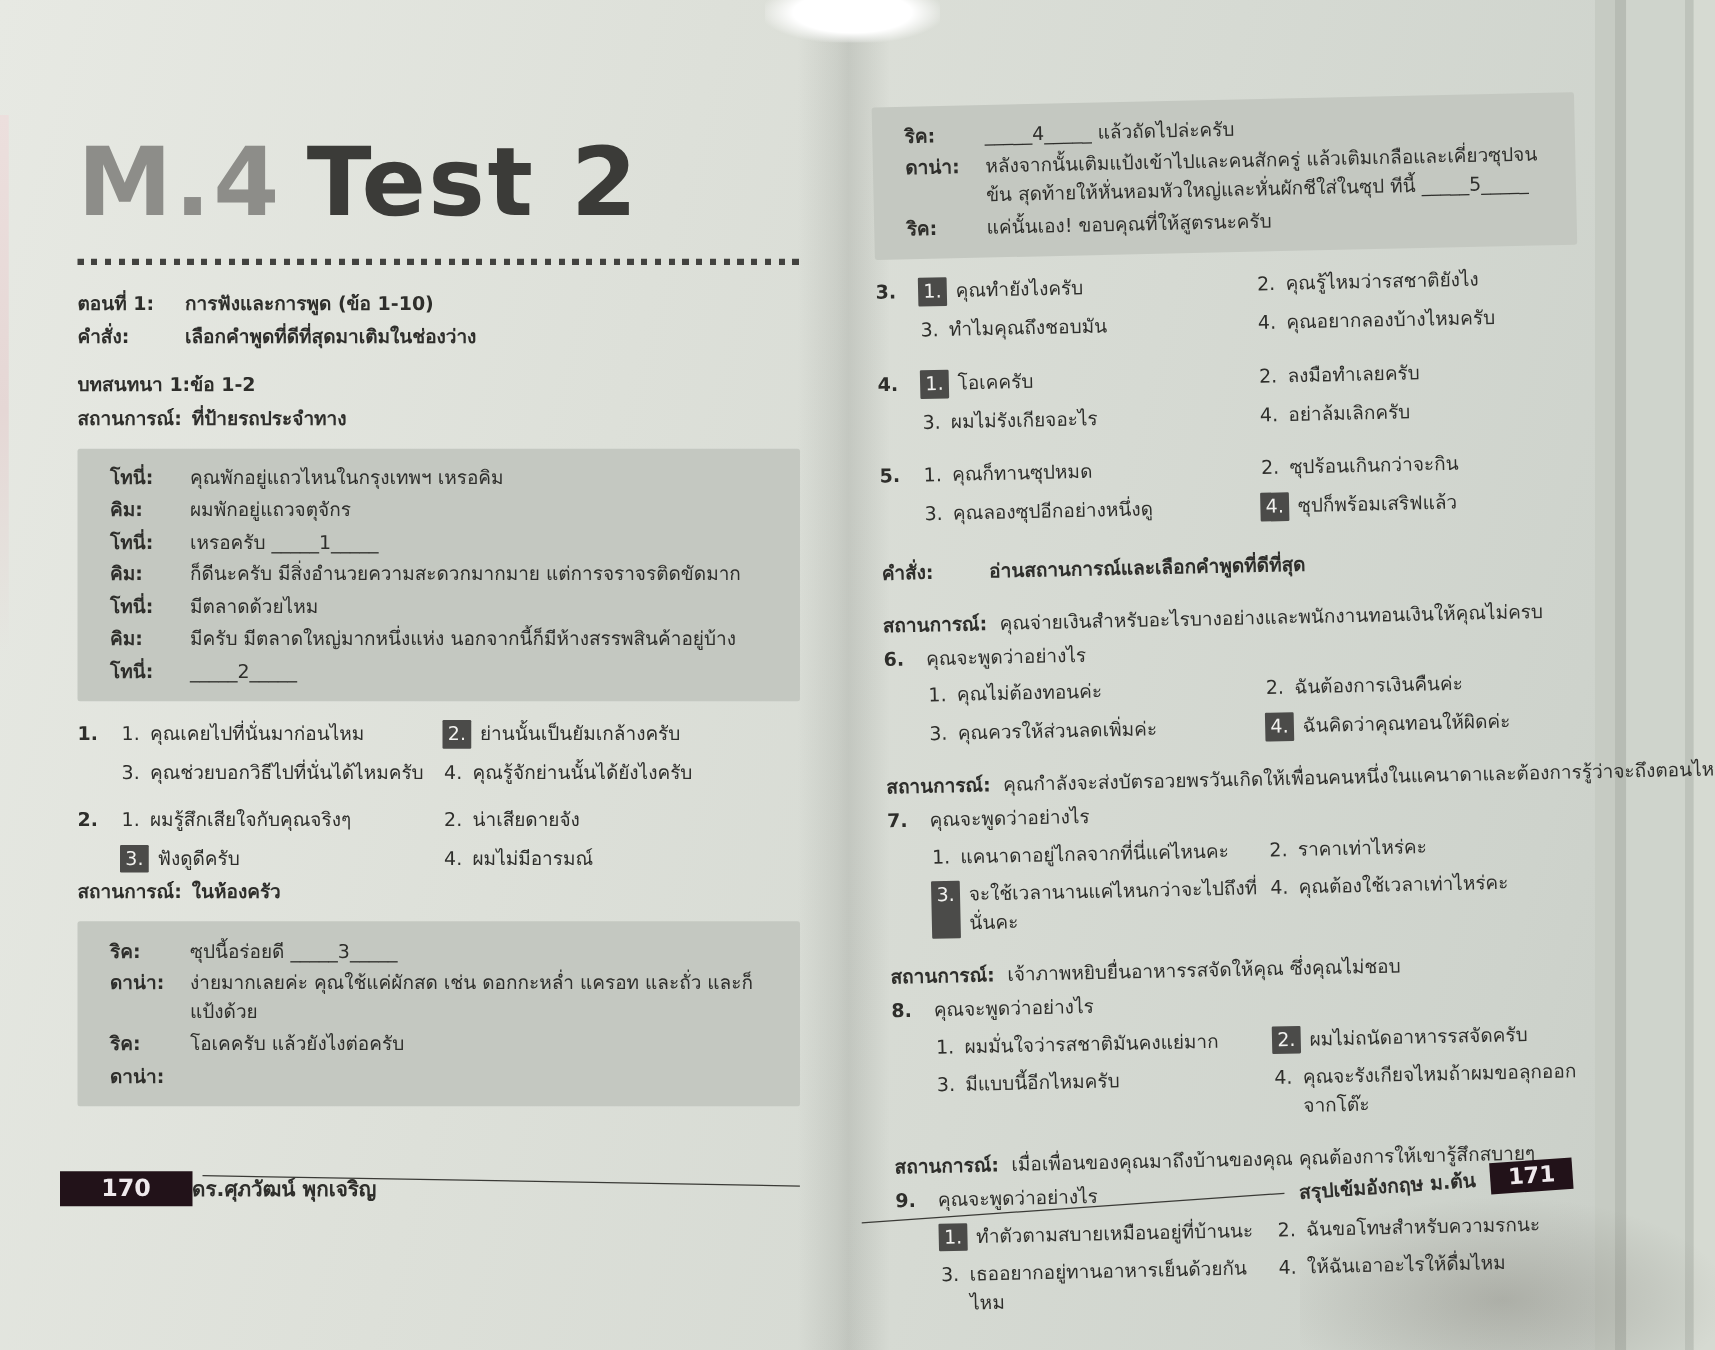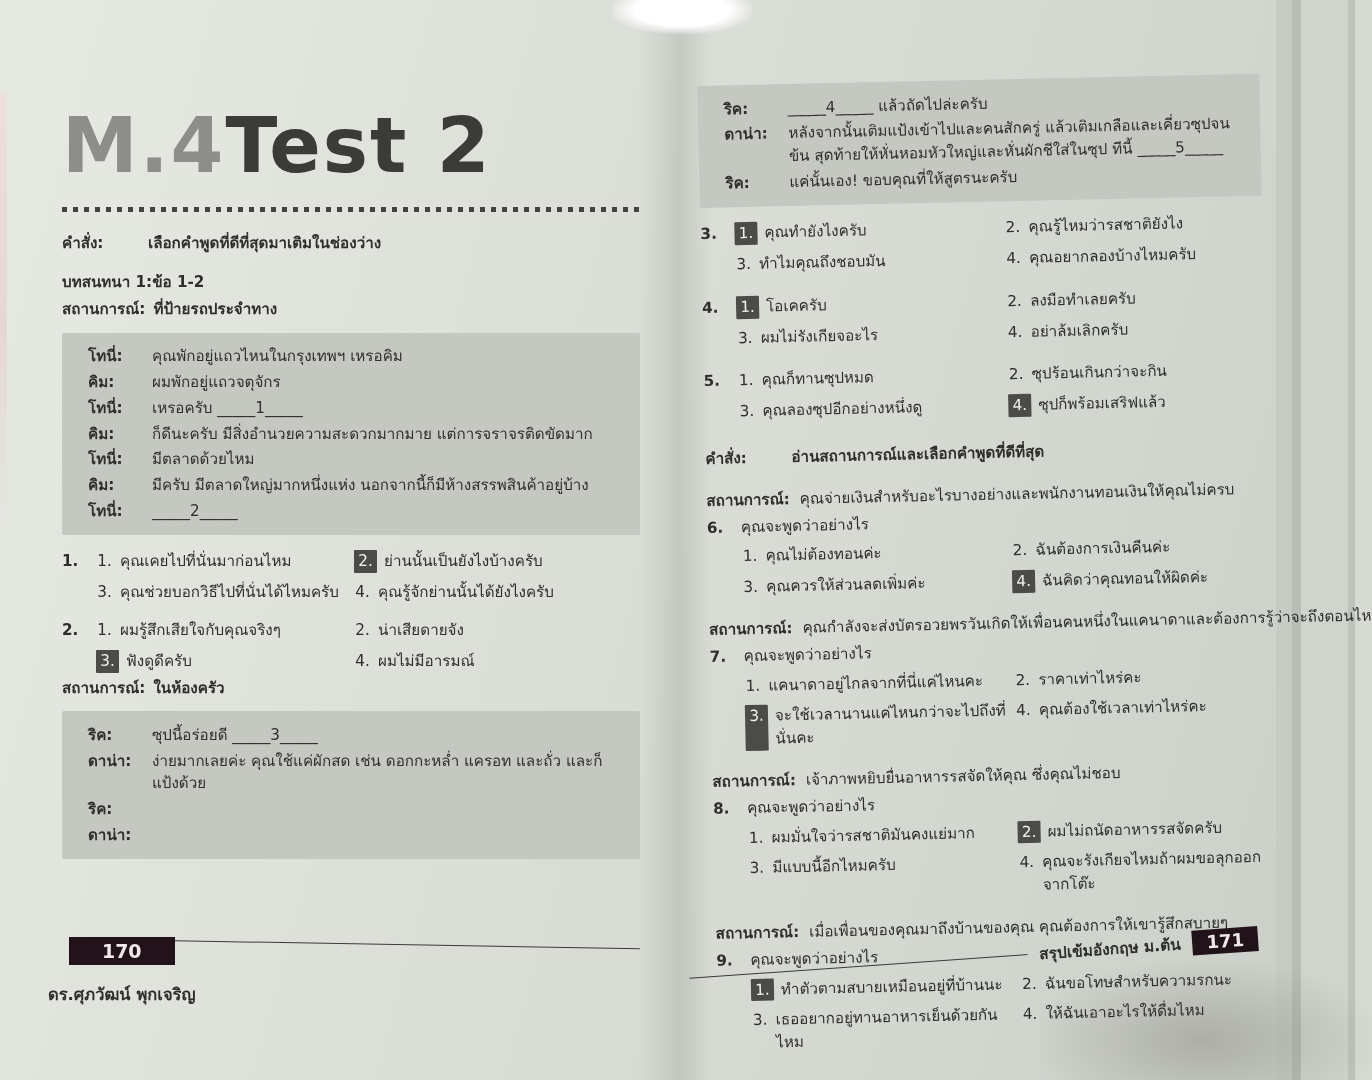--- a/index.html
+++ b/index.html
@@ -22,21 +22,21 @@
     background:radial-gradient(ellipse at center,#ffffff 0%,#ffffff 48%,rgba(255,255,255,0) 75%);}
   .pink-edge{position:absolute;left:0;top:92px;width:7px;height:430px;
     background:linear-gradient(180deg,#ecdfdd 0%,#e5d7d5 55%,rgba(229,215,213,0) 100%);}
   .corner-shadow{position:absolute;left:1040px;top:950px;width:360px;height:150px;
     background:radial-gradient(ellipse at 45% 60%,rgba(90,85,76,0.28) 0%,rgba(90,85,76,0) 65%);}
   
   .page-content{position:absolute;font-size:15.2px;line-height:1.5;}
   .left-content{left:62px;top:96px;width:578px;}
   .right-content{left:697px;top:74px;width:562px;transform:rotate(-1.25deg);transform-origin:0 0;}
   .title{font-size:76px;font-weight:bold;letter-spacing:2px;line-height:1.15;margin:6px 0 18px 0;}
-  .title .t1{color:#8d8d89;}
+  .title .t1{color:#8d8d89;margin-right:20px;}
   .title .t2{color:#3b3b38;}
   .dotted{height:5px;margin:6px 0 20px 0;
     background:repeating-linear-gradient(90deg,#42423f 0 5px,rgba(0,0,0,0) 5px 11px);}
   .meta-row{display:flex;font-weight:bold;margin:3px 0;}
   .meta-lbl{width:86px;flex:none;}
   .conv-row{display:flex;gap:0;font-weight:bold;margin-top:16px;}
   .sit-row{display:flex;gap:8px;font-weight:bold;margin-top:4px;}
   .graybox{background:#c4c8c1;border-radius:2px;padding:11px 16px 11px 26px;margin:12px 0 14px 0;}
   .dline{display:grid;grid-template-columns:64px 1fr;padding:1.5px 0;}
   .speaker{font-weight:bold;}
@@ -46,21 +46,21 @@
   .opts-r{grid-template-columns:270px 1fr;}
   .opt{display:flex;gap:7px;padding-right:6px;}
   .onum{flex:none;min-width:17px;text-align:center;}
   .onum.hl{background:#4b4b49;color:#f2f2ef;border-radius:1px;padding:0 3px;}
   .scenario{margin-top:19px;}
   .sit{display:flex;gap:10px;white-space:nowrap;margin-bottom:2px;}
   .sit-lbl{font-weight:bold;flex:none;}
   .qbody{flex:1;}
   .qtext{margin-bottom:7px;}
   
-  .footer-left{position:absolute;left:48px;top:937px;display:flex;align-items:center;gap:16px;flex-direction:column;}
+  .footer-left{position:absolute;left:48px;top:937px;display:flex;align-items:center;}
   .pnum-box{background:#221219;color:#efe9ec;font-weight:bold;font-size:19px;padding:3px 33px;}
   .pnum-box.small{padding:2px 14px;font-size:18px;}
   .author{font-weight:bold;font-size:16.5px;text-align:right;}
   .fline-left{position:absolute;left:162px;top:940px;width:478px;
     border-top:1.6px solid #3a3a36;transform:rotate(1deg);transform-origin:0 0;}
   .footer-right{position:absolute;left:688px;top:926px;width:570px;display:flex;align-items:center;gap:12px;
     transform:rotate(-4deg);transform-origin:100% 50%;}
   .fline-right{flex:1;border-top:1.6px solid #3a3a36;}
   .btitle{font-weight:bold;font-size:15.5px;white-space:nowrap;}
 </style>
@@ -78,20 +78,24 @@
   <div class="pink-edge"></div>
   <div class="corner-shadow"></div>
 
   <div class="page-content left-content">
     <div class="title">
       <span class="t1">M.4</span><span class="t2">Test 2</span>
     </div>
     <div class="dotted"></div>
 
     <div class="meta-row">
+      <span class="meta-lbl">ตอนที่ 1:</span>
+      <span>การฟังและการพูด (ข้อ 1-10)</span>
+    </div>
+    <div class="meta-row">
       <span class="meta-lbl">คำสั่ง:</span>
       <span>เลือกคำพูดที่ดีที่สุดมาเติมในช่องว่าง</span>
     </div>
 
     <div class="conv-row">
       <span>บทสนทนา 1:</span>
       <span>ข้อ 1-2</span>
     </div>
     <div class="sit-row">
       <span>สถานการณ์:</span>
@@ -140,21 +144,21 @@
       <span class="qnum">1.</span>
       <div class="opts">
 
           <div class="opt">
             <span class="onum">1.</span>
             <span class="otext">คุณเคยไปที่นั่นมาก่อนไหม</span>
           </div>
 
           <div class="opt">
             <span class="onum hl">2.</span>
-            <span class="otext">ย่านนั้นเป็นยังไงบ้างครับ</span>
+            <span class="otext">ย่านนั้นเป็นยัมเกล้างครับ</span>
           </div>
 
           <div class="opt">
             <span class="onum">3.</span>
             <span class="otext">คุณช่วยบอกวิธีไปที่นั่นได้ไหมครับ</span>
           </div>
 
           <div class="opt">
             <span class="onum">4.</span>
             <span class="otext">คุณรู้จักย่านนั้นได้ยังไงครับ</span>
@@ -200,20 +204,21 @@
           <span class="dtext">ซุปนี้อร่อยดี _____3_____</span>
         </div>
 
         <div class="dline">
           <span class="speaker">ดาน่า:</span>
           <span class="dtext">ง่ายมากเลยค่ะ คุณใช้แค่ผักสด เช่น ดอกกะหล่ำ แครอท และถั่ว และก็แป้งด้วย</span>
         </div>
 
         <div class="dline">
           <span class="speaker">ริค:</span>
+          <span class="dtext">โอเคครับ แล้วยังไงต่อครับ</span>
         </div>
 
         <div class="dline">
           <span class="speaker">ดาน่า:</span>
         </div>
       </div>
   </div>
 
   <div class="fline-left"></div>
   <div class="footer-left">

